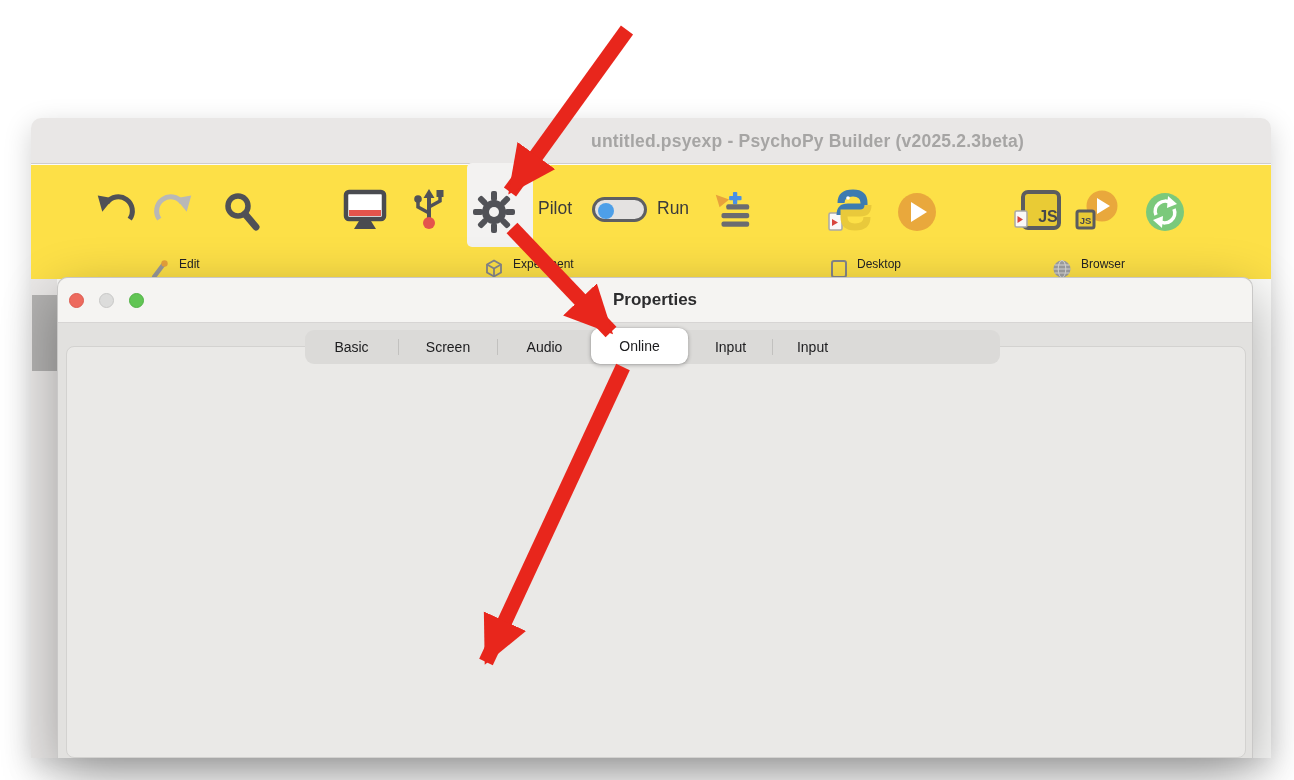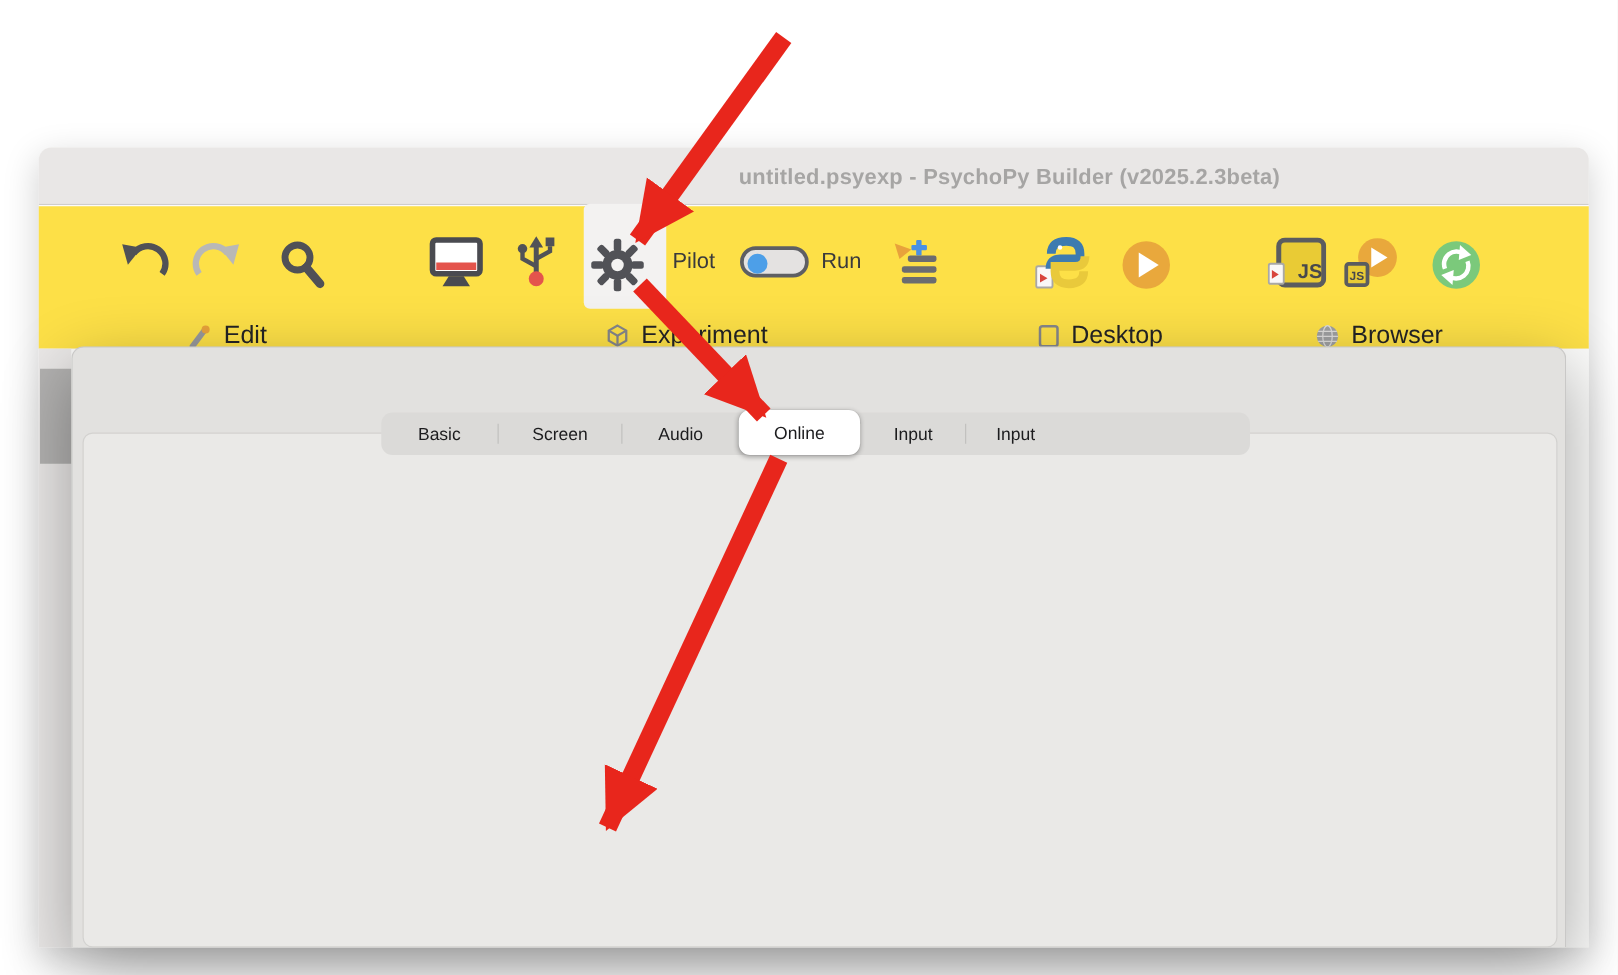--- a/index.html
+++ b/index.html
@@ -14,21 +14,21 @@
     border-bottom:1px solid #cfcdcc; border-radius:10px 10px 0 0; }
   #titlebar .title { position:absolute; left:560px; width:600px; top:13px; text-align:left;
     font-size:17.5px; font-weight:700; color:#a6a5a4; letter-spacing:.2px; white-space:nowrap; }
   #toolbar { position:absolute; left:0; top:47px; width:100%; height:114px; background:#fde047; }
   #main-content { position:absolute; left:0; top:161px; width:100%; height:479px; background:#fbfbfa; }
   #left-strip { position:absolute; left:0; top:0; width:26px; height:479px; background:#eae8e7; }
   #left-block { position:absolute; left:1px; top:16px; width:25px; height:76px; background:#b3b2b1; }
 
   .tbtn { position:absolute; display:flex; align-items:flex-start; justify-content:center; cursor:default; }
   .tool-label { position:absolute; top:-23px; display:flex; align-items:flex-start; gap:9px;
-    font-size:20px; color:#232325; white-space:nowrap; }
+    font-size:12px; color:#232325; white-space:nowrap; }
   .tool-label svg { margin-top:2px; }
   #gear-highlight { position:absolute; left:436px; top:-2px; width:66px; height:84px;
     background:#f3f2f1; border-radius:5px; }
   .toggle-text { position:absolute; top:33px; font-size:17.5px; color:#3a3a3c; }
   #pilot-toggle { position:absolute; left:561px; top:32px; width:55px; height:25px;
     border:3px solid #5e5f63; border-radius:13px; background:#e4e2e1; }
   #pilot-toggle .knob { position:absolute; left:3px; top:2.5px; width:16px; height:16px;
     border-radius:50%; background:#4d9fe8; }
 
   
@@ -243,20 +243,26 @@
     </div>
 
     <div id="main-content">
       <div id="left-strip">
         <div id="left-block"></div>
       </div>
     </div>
   </div>
 
   <div id="dialog">
+    <div id="dialog-header">
+      <div class="light" id="light-close"></div>
+      <div class="light" id="light-min"></div>
+      <div class="light" id="light-zoom"></div>
+      <div class="dtitle">Properties</div>
+    </div>
 
     <div id="content-panel"></div>
 
     <div id="tabbar">
       <div class="tab" style="width:93px">Basic</div>
       <div class="tab-sep"></div>
       <div class="tab" style="width:98px">Screen</div>
       <div class="tab-sep"></div>
       <div class="tab" style="width:93px">Audio</div>
       <div class="tab selected" style="width:97px">Online</div>

